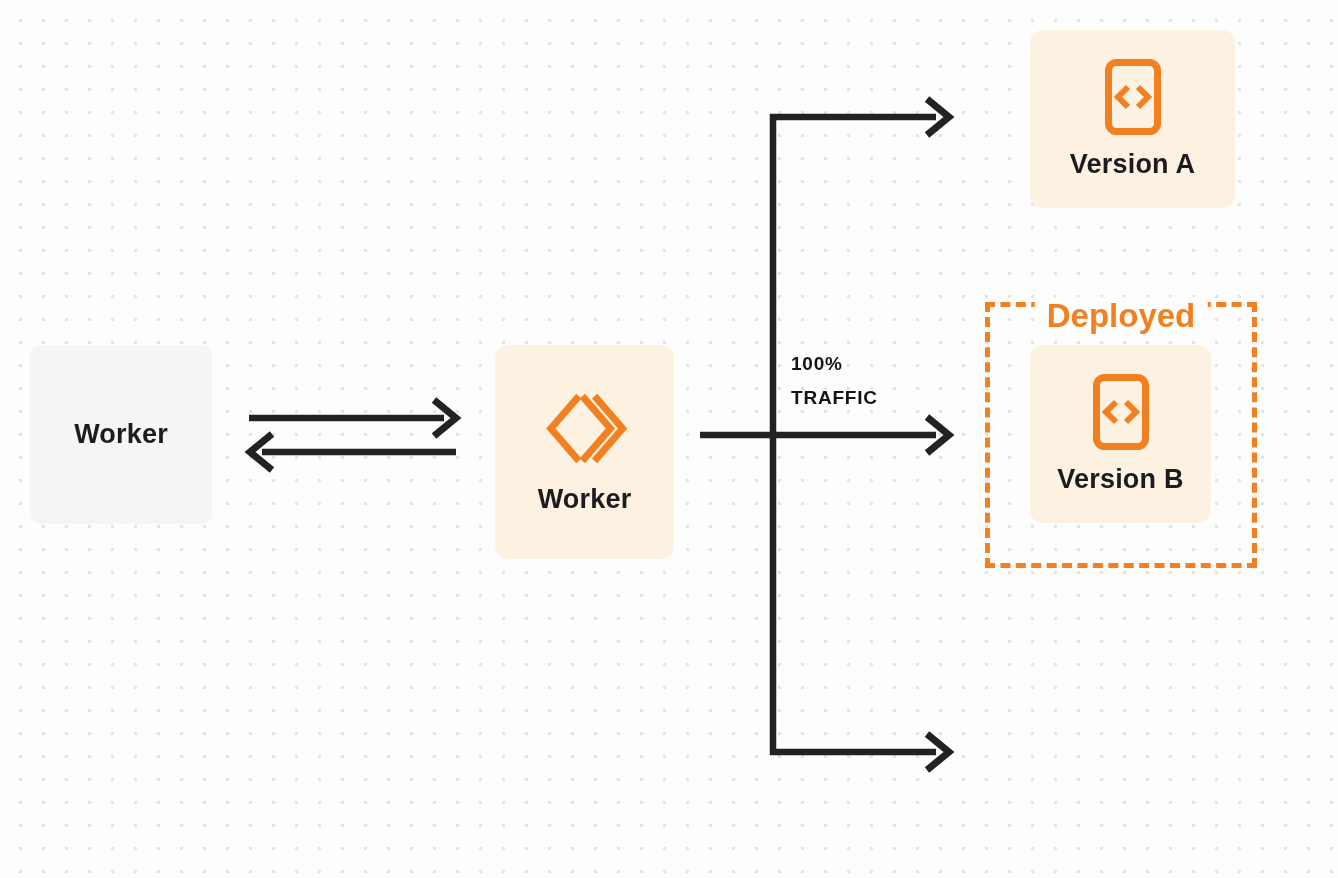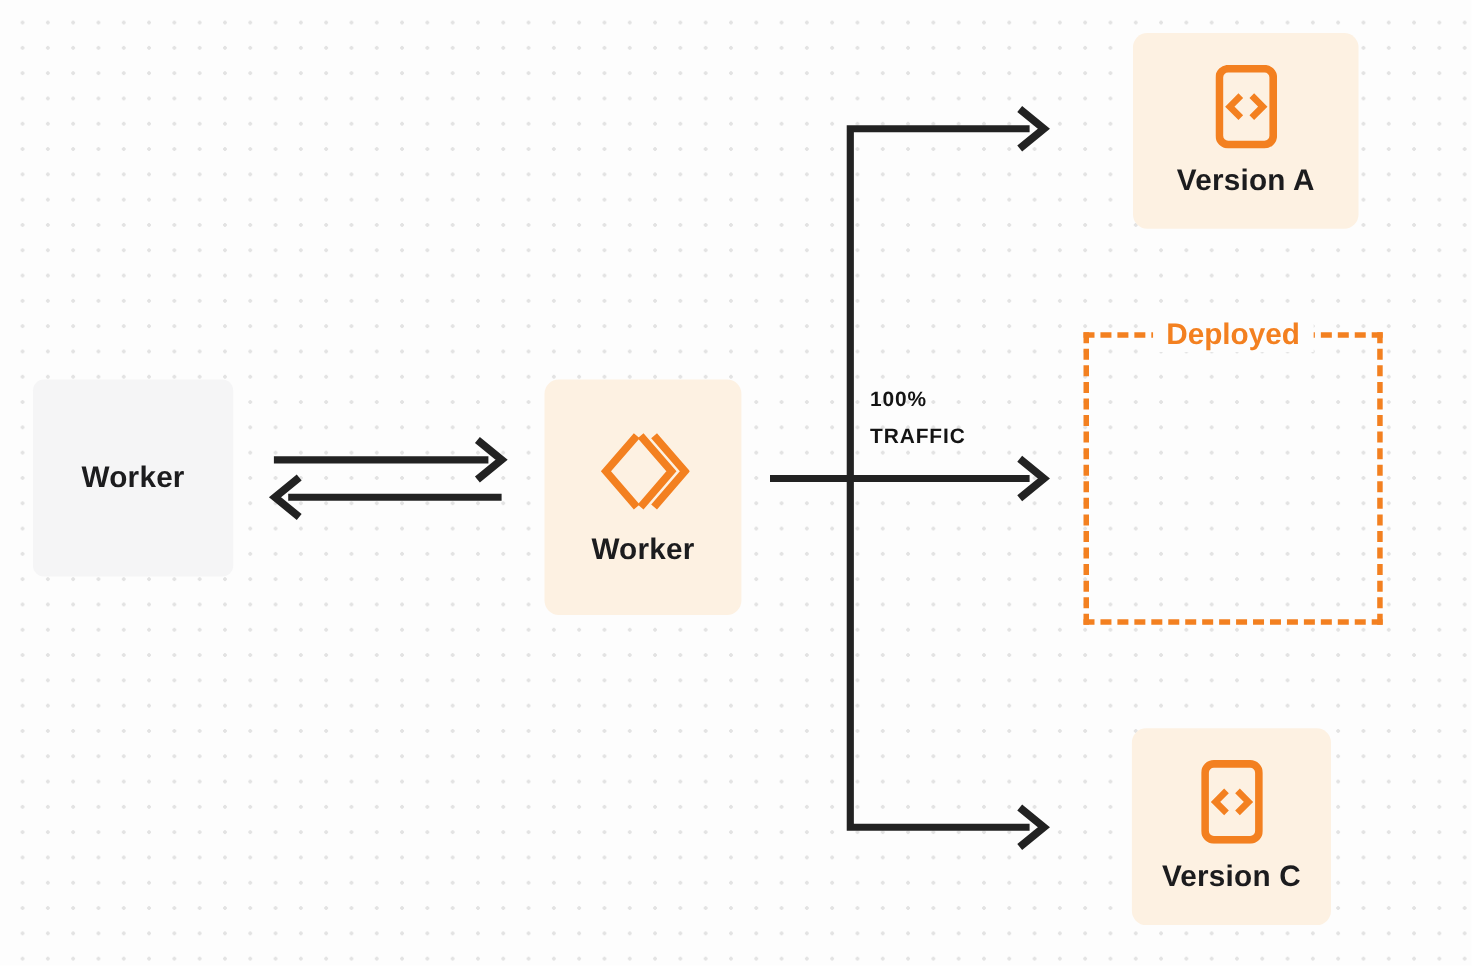--- a/index.html
+++ b/index.html
@@ -37,25 +37,25 @@
 
   .icon svg { display:block; }
   .icon path, .icon rect { fill:none; stroke:#f38020; }
 
   .deployed-box {
     position:absolute; left:985px; top:302px; width:272px; height:266px;
     box-sizing:border-box;
     border:5px dashed #f38020;
   }
   .deployed-label {
-    position:absolute; left:50%; top:0;
+    position:absolute; left:50%; top:12px;
     transform:translate(-50%,-58%);
     background:#fdfdfd;
     padding:0 12px;
-    color:#f38020; font-weight:700; font-size:27px; white-space:nowrap;
+    color:#f38020; font-weight:700; font-size:33px; white-space:nowrap;
   }
   .traffic-label {
     position:absolute; left:791px; top:347px; width:130px;
     text-align:left;
     font-weight:700; font-size:19px; color:#141414;
     line-height:34px; letter-spacing:0.8px;
   }
 </style>
 </head>
 <body>
@@ -118,25 +118,25 @@
     <div class="icon">
       <svg width="56" height="76" viewBox="0 0 56 76">
         <rect x="3.5" y="3.5" width="49" height="69" rx="8" stroke-width="7"></rect>
         <path stroke-width="6" d="M23,28 L13,38 L23,48"></path>
         <path stroke-width="6" d="M33,28 L43,38 L33,48"></path>
       </svg>
     </div>
     <div class="label">Version A</div>
   </div>
 
-
-  <div class="node node-cream node-vc">
+  <div class="node node-cream node-vb">
     <div class="icon">
       <svg width="56" height="76" viewBox="0 0 56 76">
         <rect x="3.5" y="3.5" width="49" height="69" rx="8" stroke-width="7"></rect>
         <path stroke-width="6" d="M23,28 L13,38 L23,48"></path>
         <path stroke-width="6" d="M33,28 L43,38 L33,48"></path>
       </svg>
     </div>
-    <div class="label">Version C</div>
+    <div class="label">Version B</div>
   </div>
+
 
 </div>
 
 </body></html>

